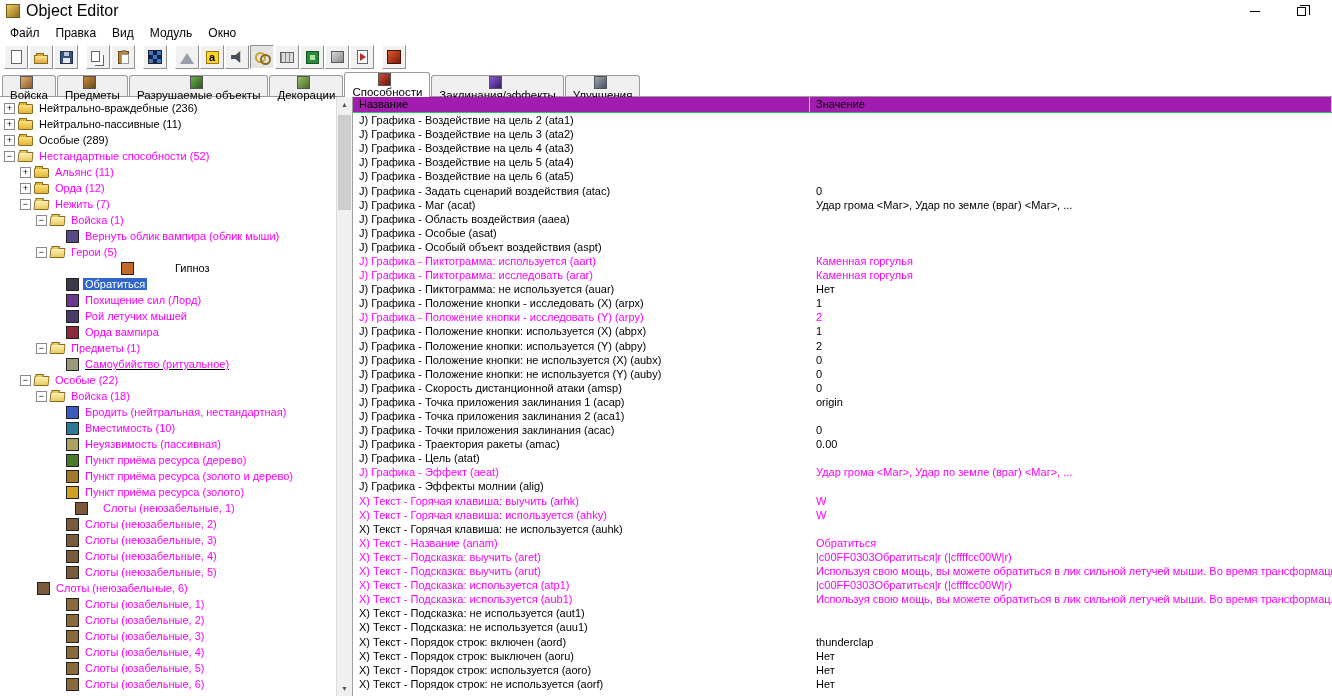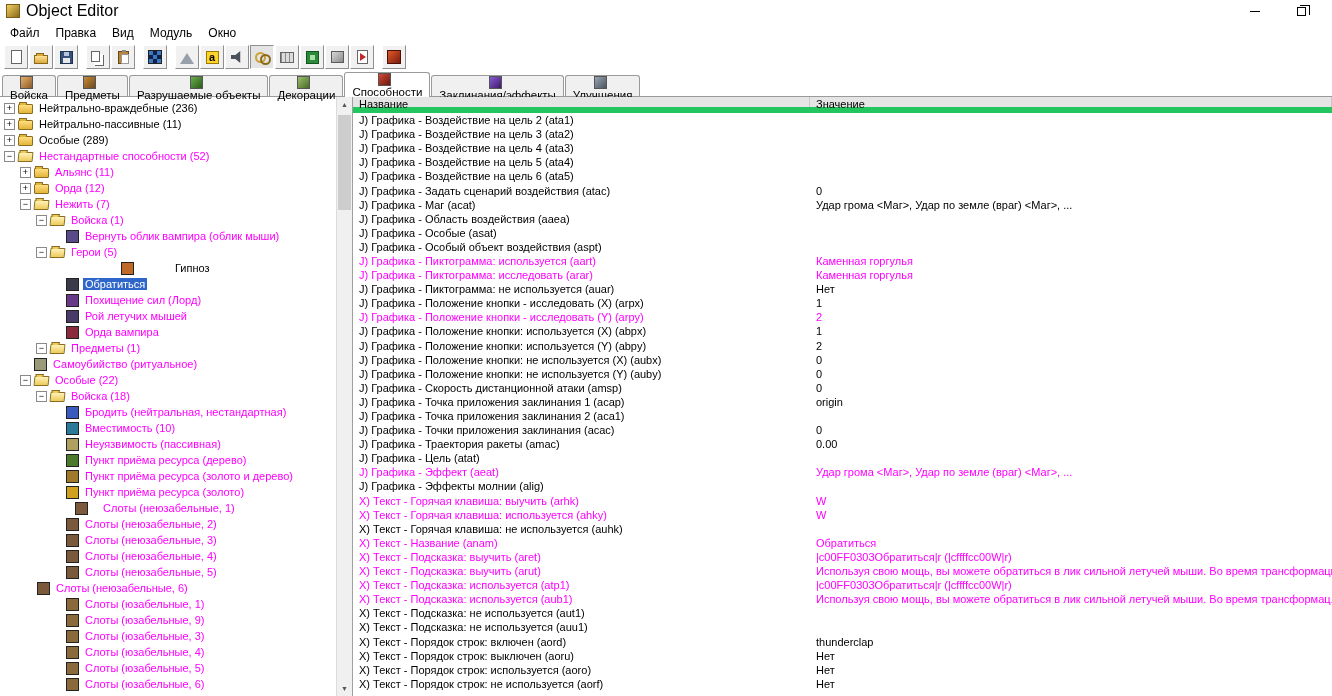--- a/index.html
+++ b/index.html
@@ -95,21 +95,21 @@
   .tree-row.selected .node-label.mod { color:#fff; }
 
   
   .vscroll { width:16px; flex:none; background:#f0f0f0; border-left:1px solid #dcdcdc; display:flex; flex-direction:column; }
   .scroll-btn { height:15px; flex:none; display:flex; align-items:center; justify-content:center; font-size:7px; color:#555; background:#f0f0f0; }
   .scroll-track { flex:1; position:relative; }
   .scroll-thumb { position:absolute; left:1px; right:1px; top:3px; height:95px; background:#cdcdcd; }
 
   
   .grid-panel { flex:1; display:flex; flex-direction:column; overflow:hidden; }
-  .grid-header { height:16px; flex:none; display:flex; background:#e5e5e5; border-bottom:6px solid #22c55e; }
+  .grid-header { height:16px; flex:none; display:flex; background:#a21caf; border-bottom:1px solid #22c55e; }
   .gh-cell { padding:1px 6px; border-right:1px solid #c8c8c8; white-space:nowrap; }
   .gh-name { width:457px; flex:none; }
   .gh-value { flex:1; }
   .grid-rows { flex:1; overflow:hidden; }
   .grid-row { height:14.1px; display:flex; align-items:center; }
   .cell { white-space:nowrap; overflow:hidden; padding:0 6px; line-height:14px; }
   .cell.name { width:457px; flex:none; }
   .cell.value { flex:1; }
 </style>
 </head>
@@ -289,21 +289,21 @@
         <div class="tree-row" style="padding-left: 52px;">
           <span class="spacer"></span>
           <span class="node-ico ico-ability" style="background: rgb(138, 42, 58);"></span>
           <span class="node-label mod">Орда вампира</span>
         </div>
         <div class="tree-row" style="padding-left: 36px;">
           <span class="toggle">−</span>
           <span class="node-ico folder-open"></span>
           <span class="node-label mod">Предметы (1)</span>
         </div>
-        <div class="tree-row" style="padding-left: 20px;">
+        <div class="tree-row" style="padding-left: 52px; text-decoration: underline;">
           <span class="spacer"></span>
           <span class="node-ico ico-ability" style="background: rgb(154, 154, 122);"></span>
           <span class="node-label mod">Самоубийство (ритуальное)</span>
         </div>
         <div class="tree-row" style="padding-left: 20px;">
           <span class="toggle">−</span>
           <span class="node-ico folder-open"></span>
           <span class="node-label mod">Особые (22)</span>
         </div>
         <div class="tree-row" style="padding-left: 36px;">
@@ -372,21 +372,21 @@
           <span class="node-label mod">Слоты (неюзабельные, 6)</span>
         </div>
         <div class="tree-row" style="padding-left: 52px;">
           <span class="spacer"></span>
           <span class="node-ico ico-ability" style="background: rgb(138, 106, 58);"></span>
           <span class="node-label mod">Слоты (юзабельные, 1)</span>
         </div>
         <div class="tree-row" style="padding-left: 52px;">
           <span class="spacer"></span>
           <span class="node-ico ico-ability" style="background: rgb(138, 106, 58);"></span>
-          <span class="node-label mod">Слоты (юзабельные, 9)</span>
+          <span class="node-label mod">Слоты (юзабельные, 2)</span>
         </div>
         <div class="tree-row" style="padding-left: 52px;">
           <span class="spacer"></span>
           <span class="node-ico ico-ability" style="background: rgb(138, 106, 58);"></span>
           <span class="node-label mod">Слоты (юзабельные, 3)</span>
         </div>
         <div class="tree-row" style="padding-left: 52px;">
           <span class="spacer"></span>
           <span class="node-ico ico-ability" style="background: rgb(138, 106, 58);"></span>
           <span class="node-label mod">Слоты (юзабельные, 4)</span>

